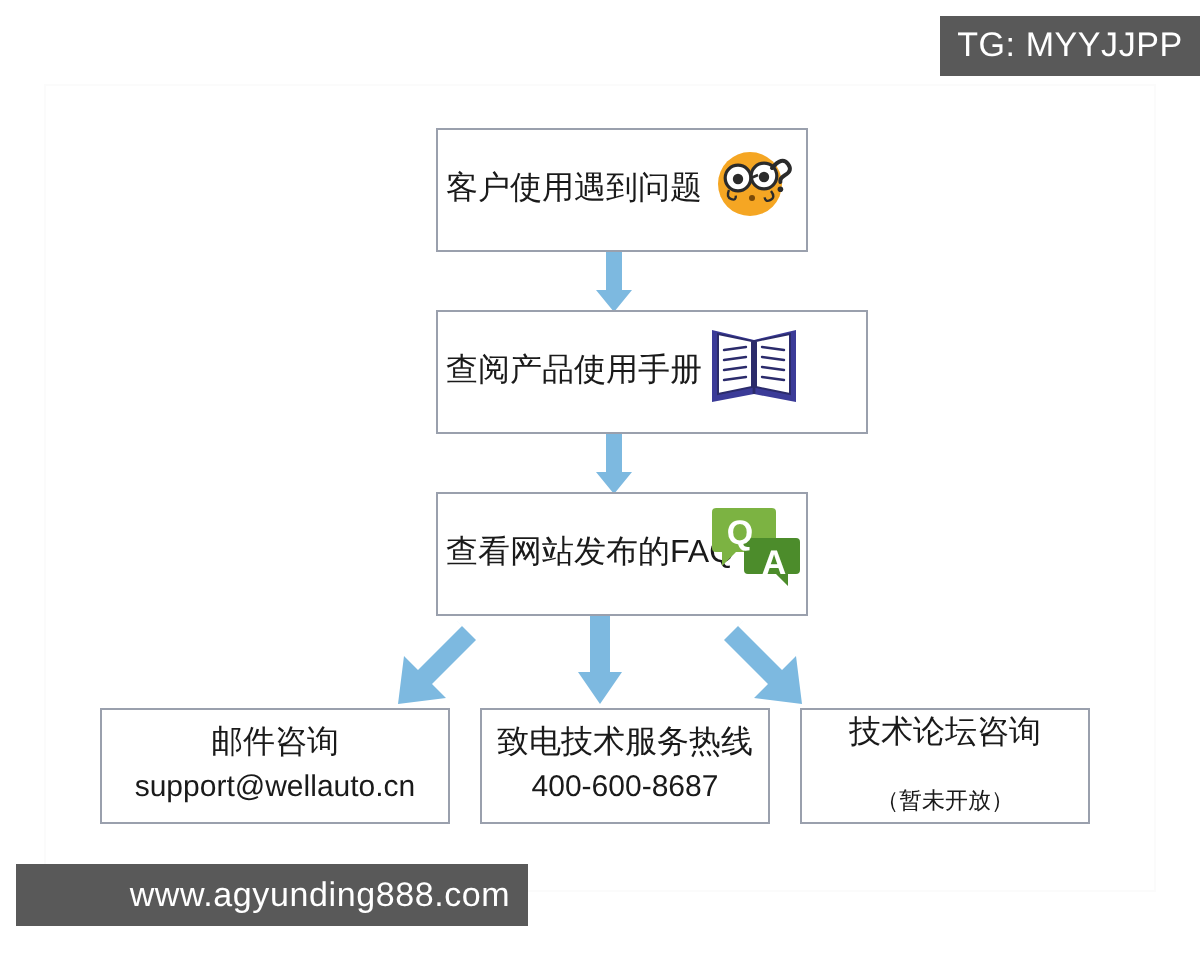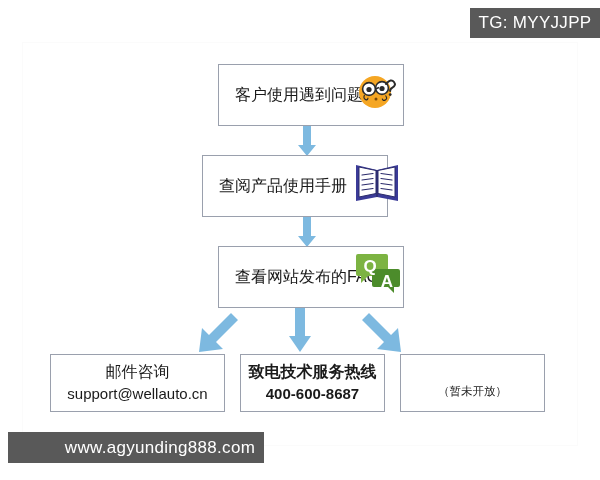--- a/index.html
+++ b/index.html
@@ -59,21 +59,21 @@
     position: absolute;
     background: #ffffff;
     border: 1px solid #9aa0ad;
     box-sizing: border-box;
     display: flex;
     align-items: center;
     z-index: 20;
   }
   .fbox-main {
     justify-content: flex-start;
-    padding-left: 16px;
+    padding-left: 4px;
   }
   .fbox-leaf {
     justify-content: center;
     flex-direction: column;
   }
   .box-label {
     font-size: 16px;
     color: #1a1a1a;
     white-space: nowrap;
     line-height: 1.25;
@@ -88,26 +88,26 @@
   .box-label-small {
     font-size: 11.5px;
     color: #1a1a1a;
     white-space: nowrap;
     line-height: 1.3;
     margin-top: 17px;
   }
 
   
   #box-problem  { left: 218px; top: 64px;  width: 186px; height: 62px; }
-  #box-manual   { left: 202px; top: 155px; width: 186px; height: 62px; }
+  #box-manual   { left: 218px; top: 155px; width: 216px; height: 62px; font-family: Liberation Mono, monospace; }
   #box-faq      { left: 218px; top: 246px; width: 186px; height: 62px; }
 
   
   #box-email    { left: 50px;  top: 354px; width: 175px; height: 58px; }
-  #box-hotline  { left: 240px; top: 354px; width: 145px; height: 58px; font-weight: bold; }
+  #box-hotline  { left: 240px; top: 354px; width: 145px; height: 58px; }
   #box-forum    { left: 400px; top: 354px; width: 145px; height: 58px; }
 
   
   .icon-slot {
     position: absolute;
     display: block;
   }
   #icon-confused { left: 355px; top: 68px;  width: 45px; height: 45px; z-index: 25; }
   #icon-book     { left: 353px; top: 157px; width: 48px; height: 50px; z-index: 25; }
   #icon-faq      { left: 356px; top: 250px; width: 46px; height: 46px; z-index: 25; }
@@ -215,17 +215,18 @@
   <span class="box-label">邮件咨询</span>
   <span class="box-label-sub">support@wellauto.cn</span>
 </div>
 
 <div class="fbox fbox-leaf" id="box-hotline">
   <span class="box-label">致电技术服务热线</span>
   <span class="box-label-sub">400-600-8687</span>
 </div>
 
 <div class="fbox fbox-leaf" id="box-forum">
+  <span class="box-label">技术论坛咨询</span>
   <span class="box-label-small">（暂未开放）</span>
 </div>
 
 <div class="watermark" id="tg-watermark">TG: MYYJJPP</div>
 <div class="watermark" id="site-watermark">www.agyunding888.com</div>
 
 </body></html>

